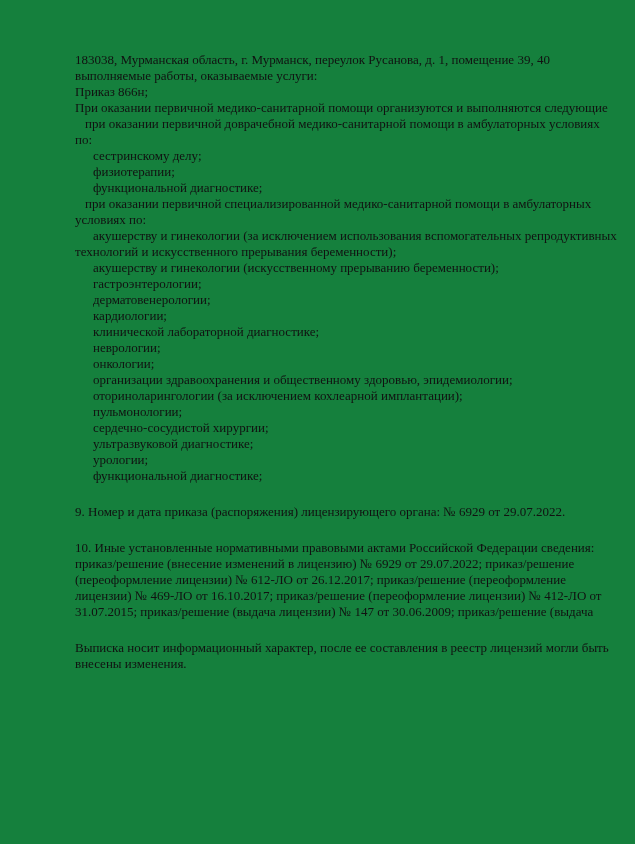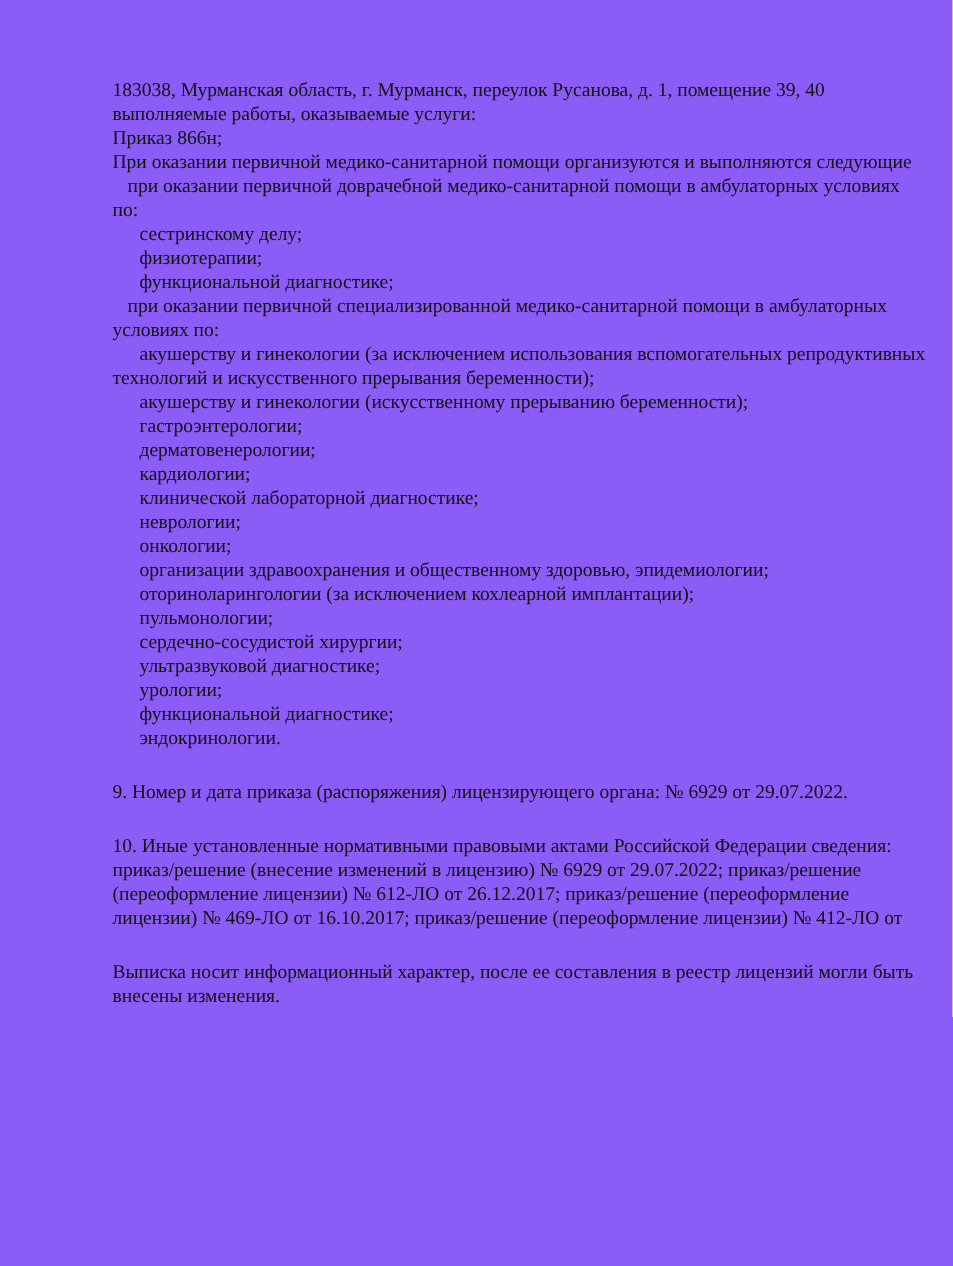--- a/index.html
+++ b/index.html
@@ -32,21 +32,21 @@
     white-space: nowrap;
   }
   .indent-0 { padding-left: 0; }
   .indent-1 { padding-left: 10px; }
   .indent-2 { padding-left: 18px; }
   .gap { margin-top: 20px; }
 </style>
 </head>
 <body>
 
-<div class="page" style="background: #8b5cf6; text-decoration: underline;">
+<div class="page" style="background: #15803d; text-decoration: underline;">
   <div class="doc-body" style="color: rgb(17, 17, 17);">
       <div class="line indent-0">183038, Мурманская область, г. Мурманск, переулок Русанова, д. 1, помещение 39, 40</div>
       <div class="line indent-0">выполняемые работы, оказываемые услуги:</div>
       <div class="line indent-0">Приказ 866н;</div>
       <div class="line indent-0">При оказании первичной медико-санитарной помощи организуются и выполняются следующие</div>
       <div class="line indent-1">при оказании первичной доврачебной медико-санитарной помощи в амбулаторных условиях</div>
       <div class="line indent-0">по:</div>
       <div class="line indent-2">сестринскому делу;</div>
       <div class="line indent-2">физиотерапии;</div>
       <div class="line indent-2">функциональной диагностике;</div>
@@ -61,22 +61,22 @@
       <div class="line indent-2">клинической лабораторной диагностике;</div>
       <div class="line indent-2">неврологии;</div>
       <div class="line indent-2">онкологии;</div>
       <div class="line indent-2">организации здравоохранения и общественному здоровью, эпидемиологии;</div>
       <div class="line indent-2">оториноларингологии (за исключением кохлеарной имплантации);</div>
       <div class="line indent-2">пульмонологии;</div>
       <div class="line indent-2">сердечно-сосудистой хирургии;</div>
       <div class="line indent-2">ультразвуковой диагностике;</div>
       <div class="line indent-2">урологии;</div>
       <div class="line indent-2">функциональной диагностике;</div>
-      <div class="line indent-2">эндокринологии.</div>
       <div class="line indent-0 gap">9. Номер и дата приказа (распоряжения) лицензирующего органа: № 6929 от 29.07.2022.</div>
       <div class="line indent-0 gap">10. Иные установленные нормативными правовыми актами Российской Федерации сведения:</div>
       <div class="line indent-0">приказ/решение (внесение изменений в лицензию) № 6929 от 29.07.2022; приказ/решение</div>
       <div class="line indent-0">(переоформление лицензии) № 612-ЛО от 26.12.2017; приказ/решение (переоформление</div>
       <div class="line indent-0">лицензии) № 469-ЛО от 16.10.2017; приказ/решение (переоформление лицензии) № 412-ЛО от</div>
+      <div class="line indent-0">31.07.2015; приказ/решение (выдача лицензии) № 147 от 30.06.2009; приказ/решение (выдача</div>
       <div class="line indent-0 gap">Выписка носит информационный характер, после ее составления в реестр лицензий могли быть</div>
       <div class="line indent-0">внесены изменения.</div>
     </div>
 </div>
 
 </body></html>

